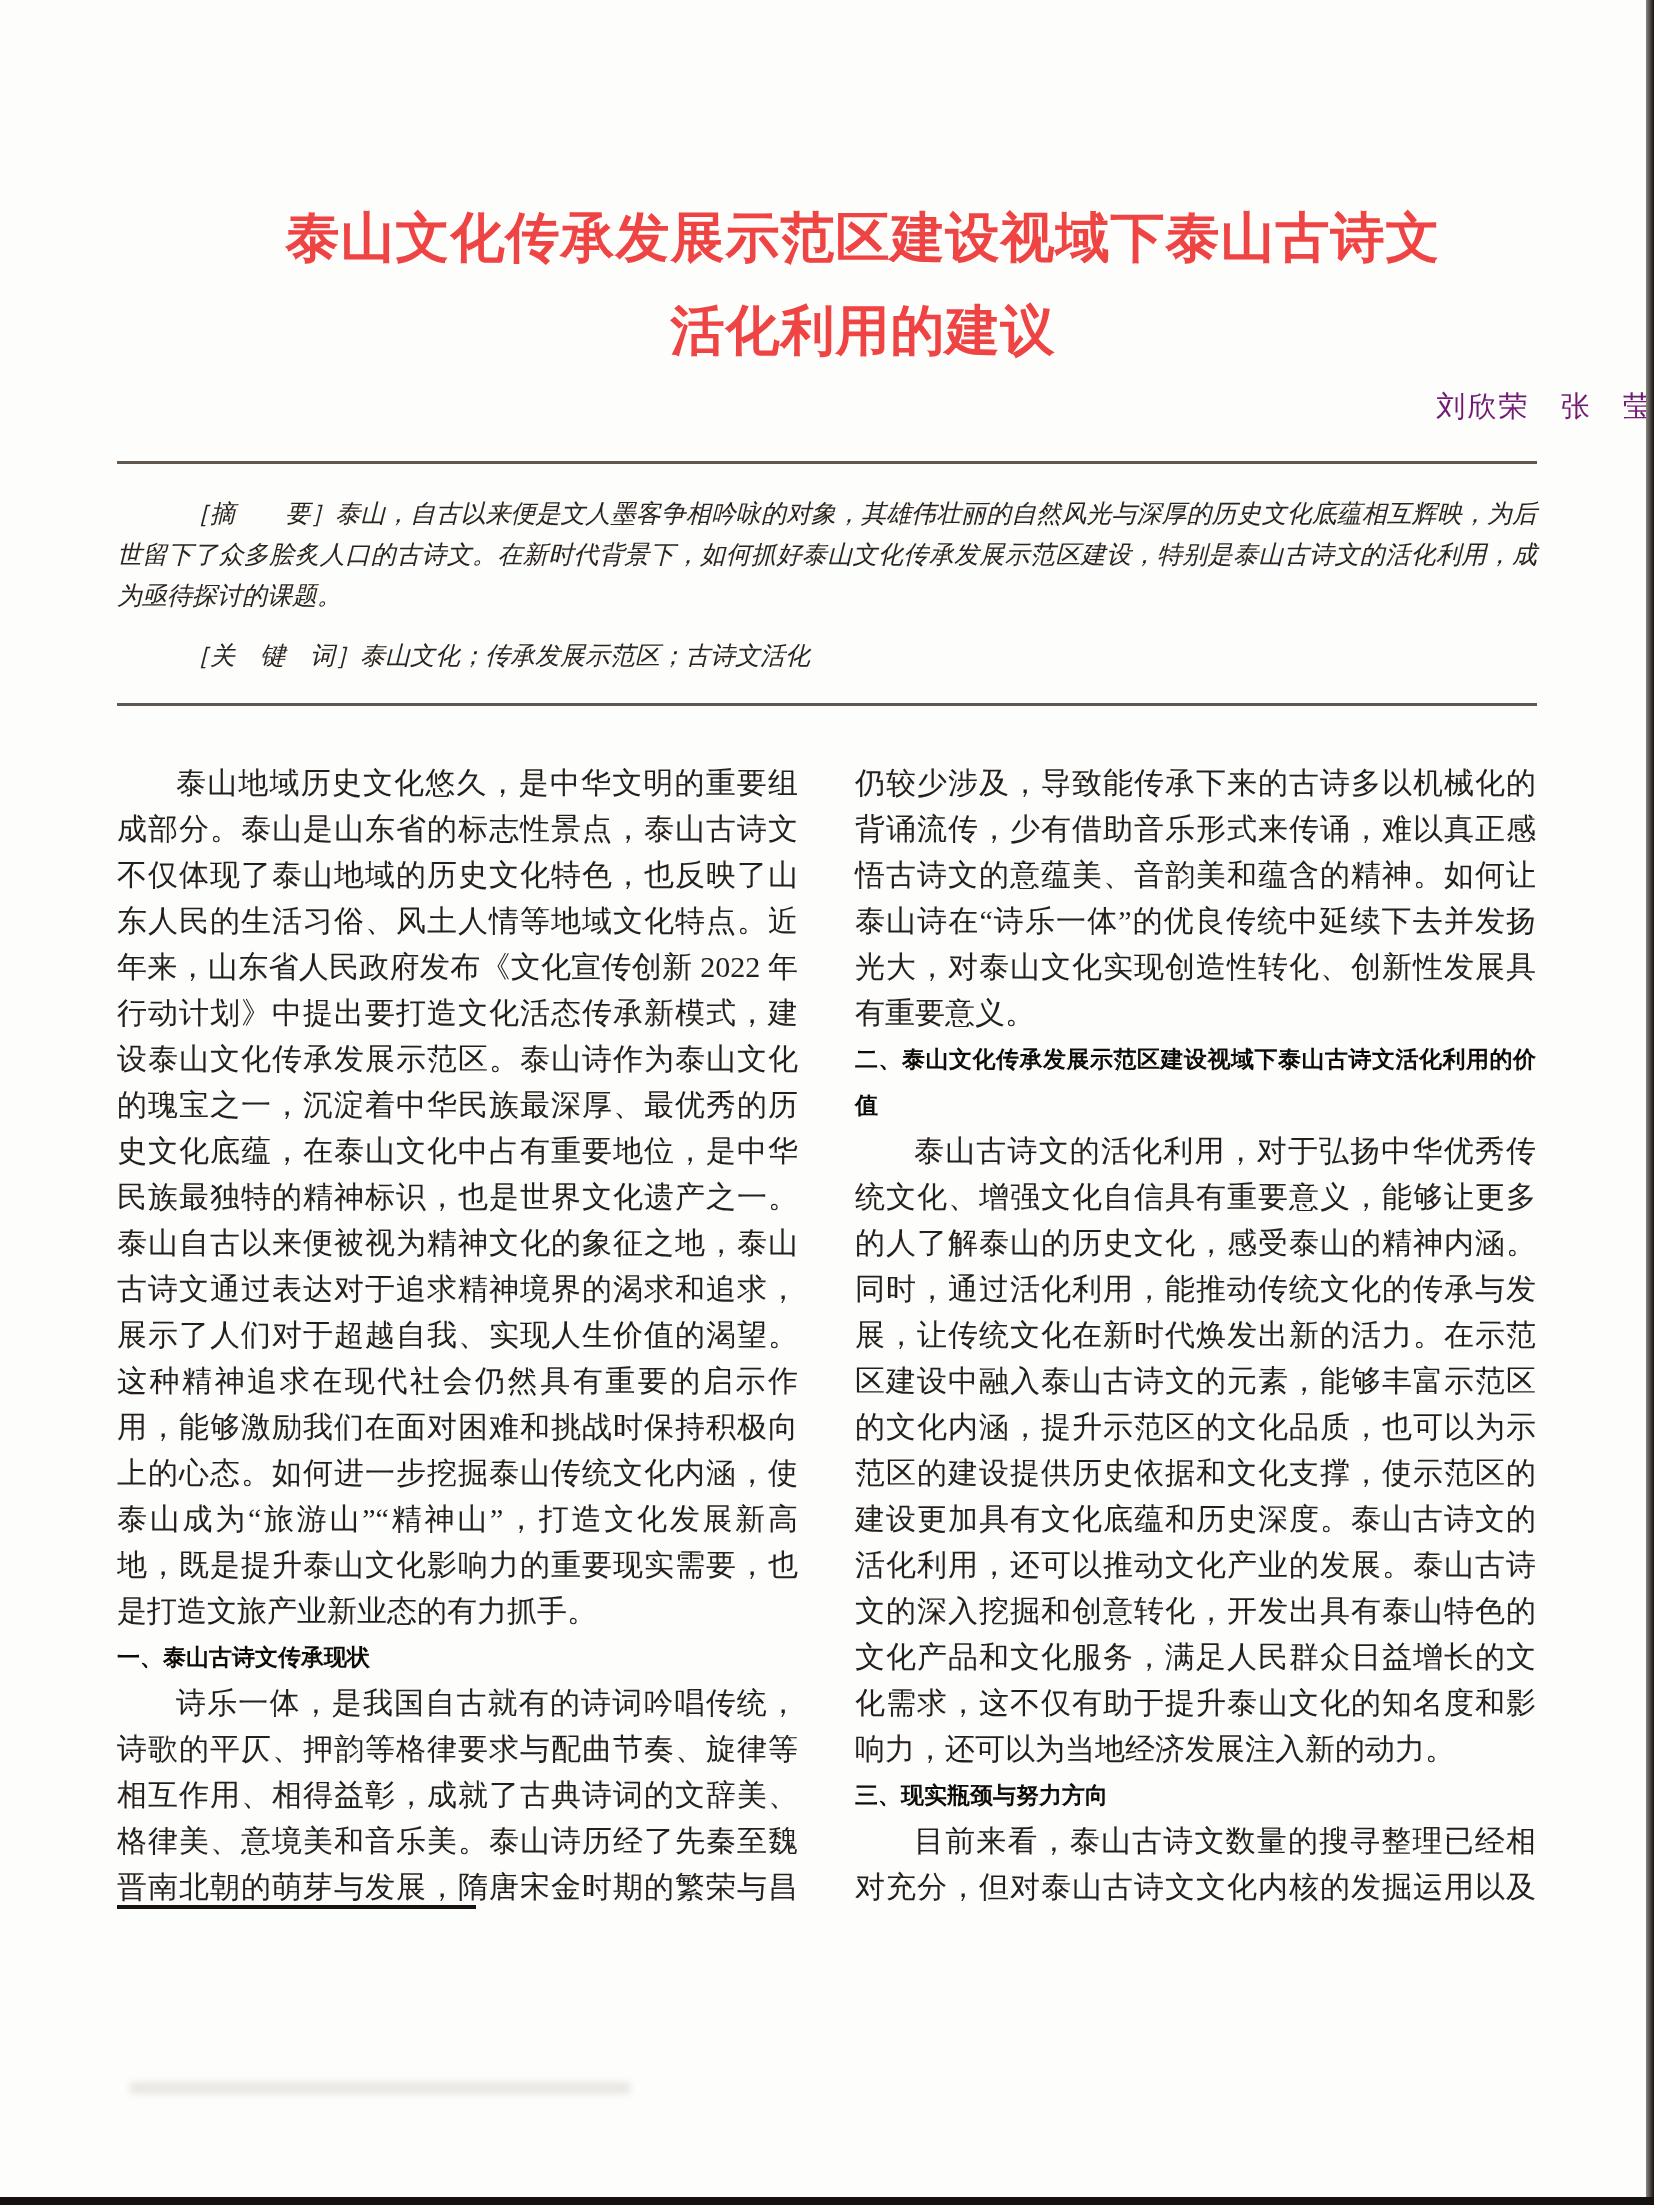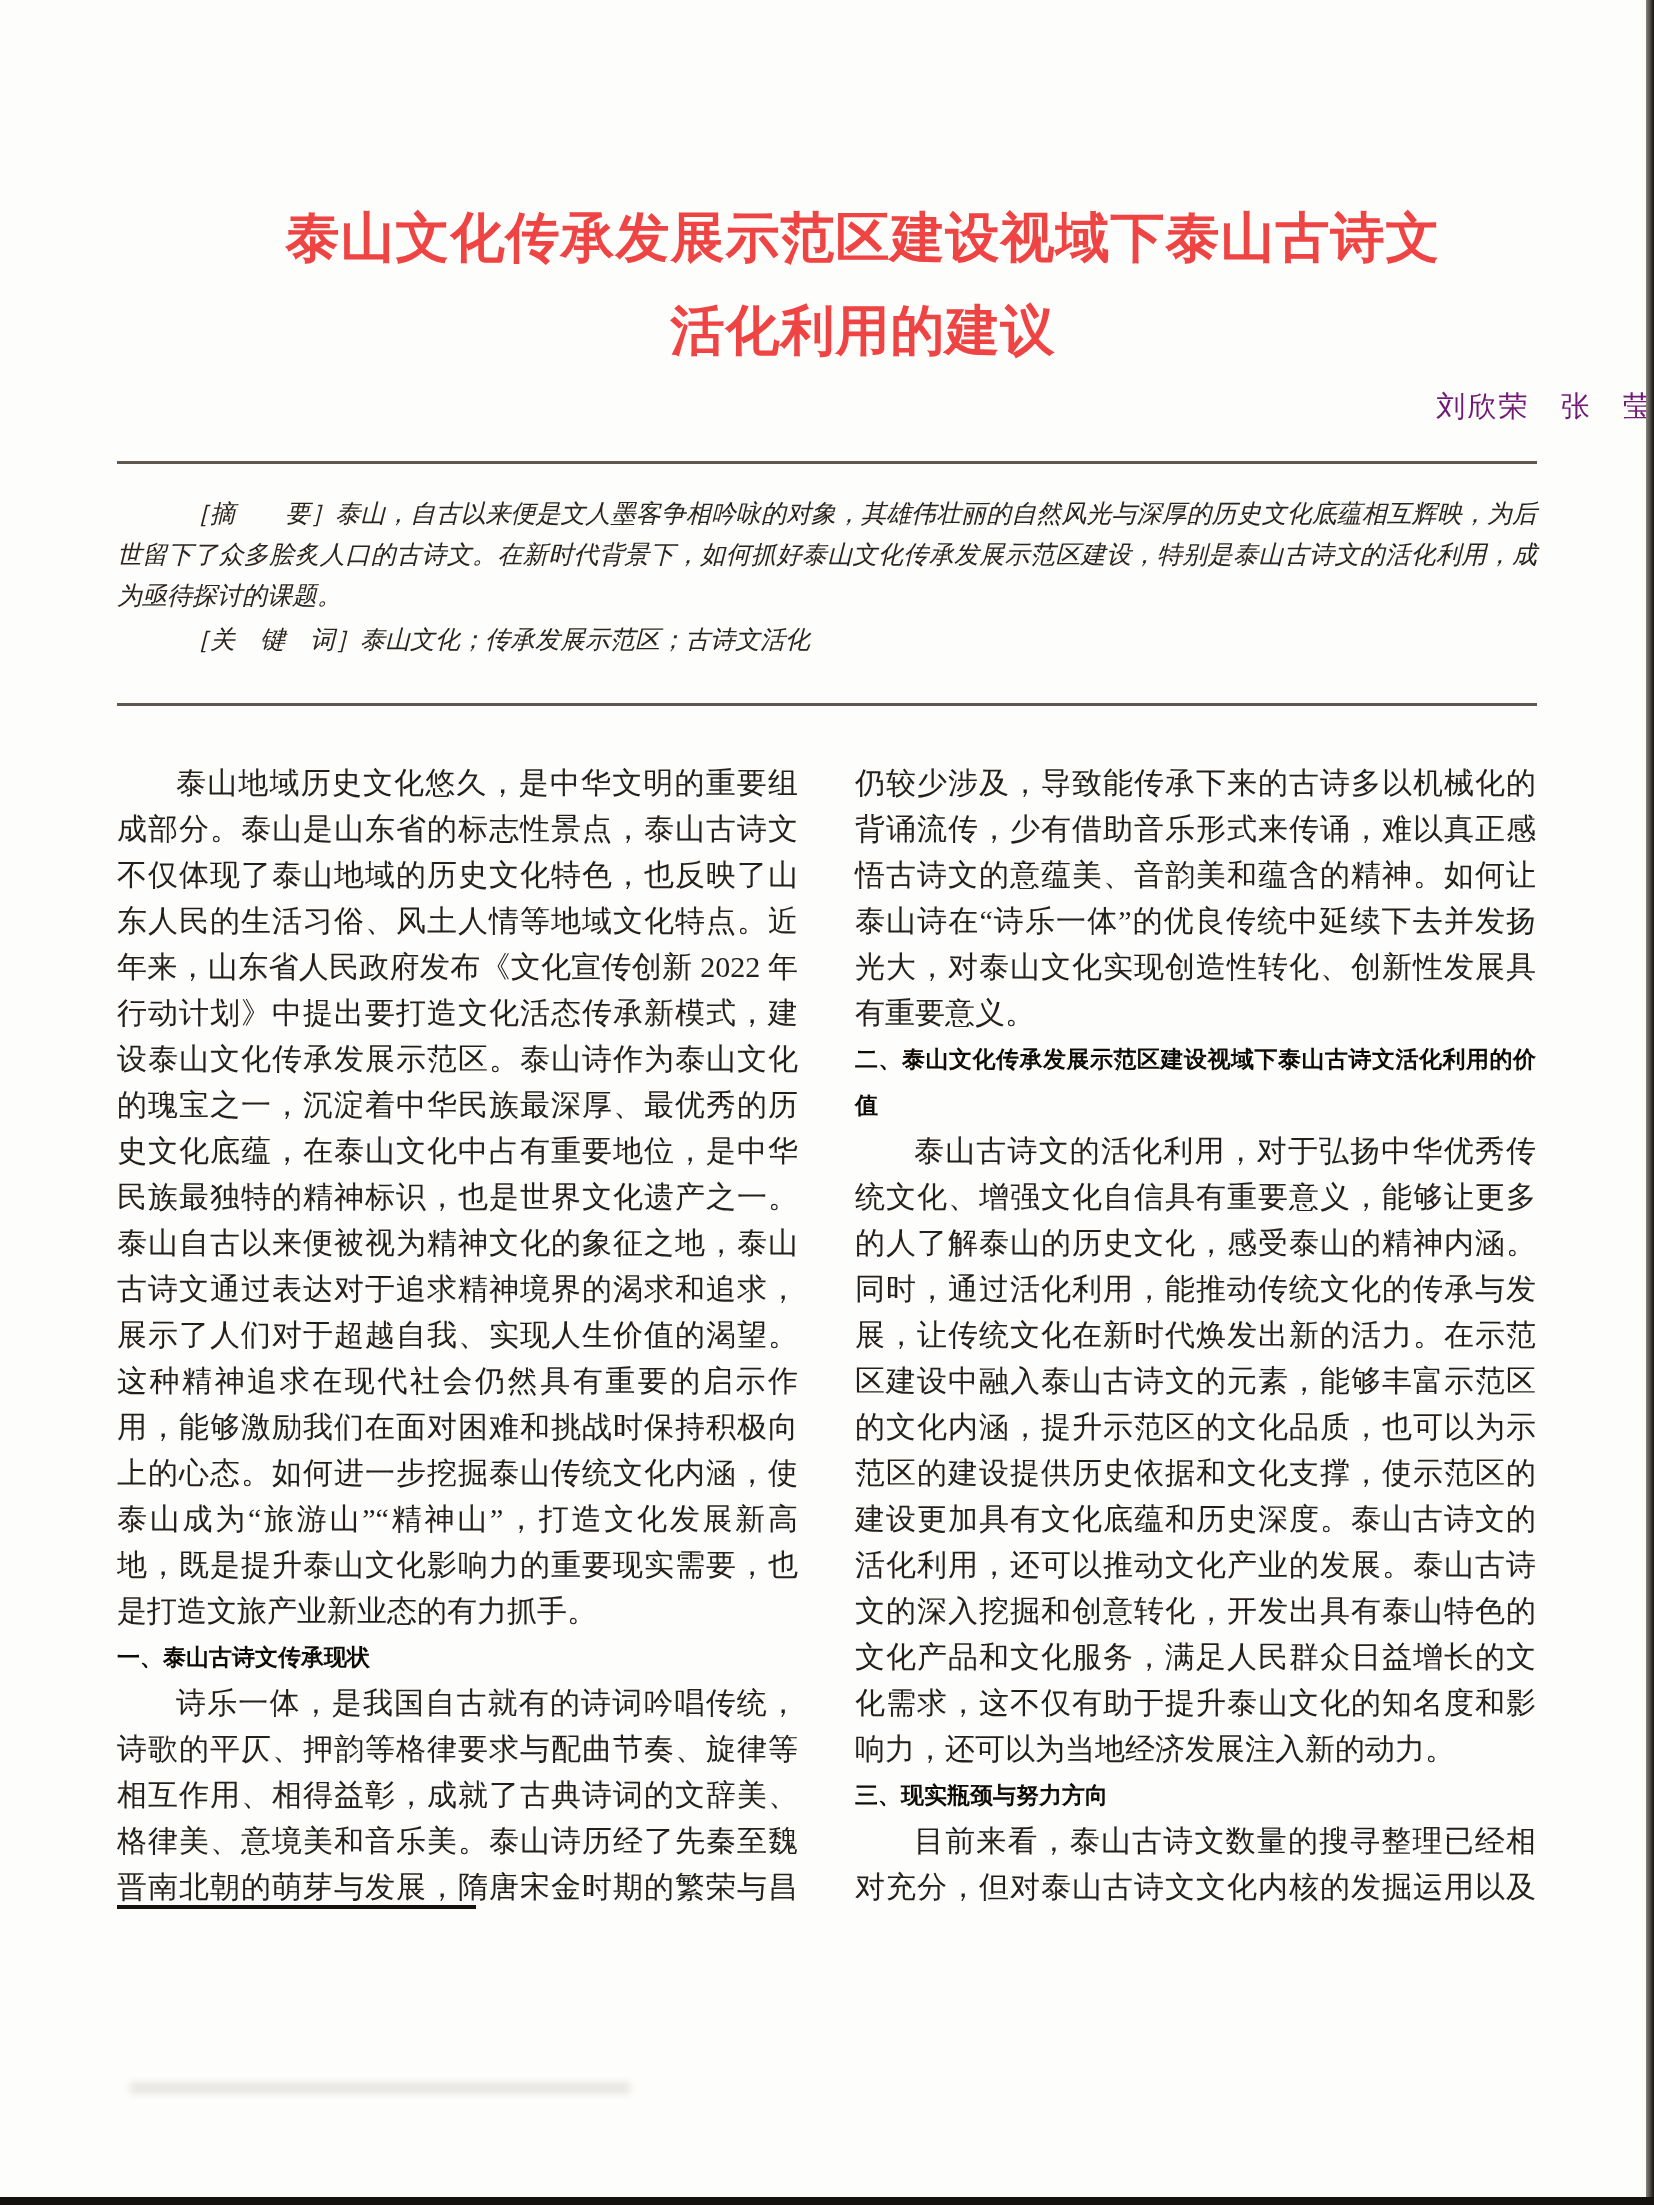--- a/index.html
+++ b/index.html
@@ -27,21 +27,21 @@
   .rule{position:absolute;left:117px;width:1420px;height:2.6px;background:#5e5850;}
   .rule-top{top:461px;}
   .rule-mid{top:703px;}
   
   .abstract-wrap{
     position:absolute;left:117px;top:493px;width:1420px;
     font-style:italic;font-size:25px;line-height:41px;
     text-align:justify;color:#2b231d;
   }
   .abstract-wrap p{margin:0;text-indent:68px;}
-  .abstract-wrap p.kw{margin-top:3px;}
+  .abstract-wrap p.kw{margin-top:19px;}
   
   .cols{
     position:absolute;left:117px;top:760px;width:1420px;height:1154px;
     display:flex;gap:57px;overflow:hidden;
     font-size:30px;line-height:46px;text-align:justify;color:#241f1b;
   }
   .col{width:681px;}
   .col p{margin:0;text-indent:59px;}
   .col p.cont{text-indent:0;}
   .col .hd{

